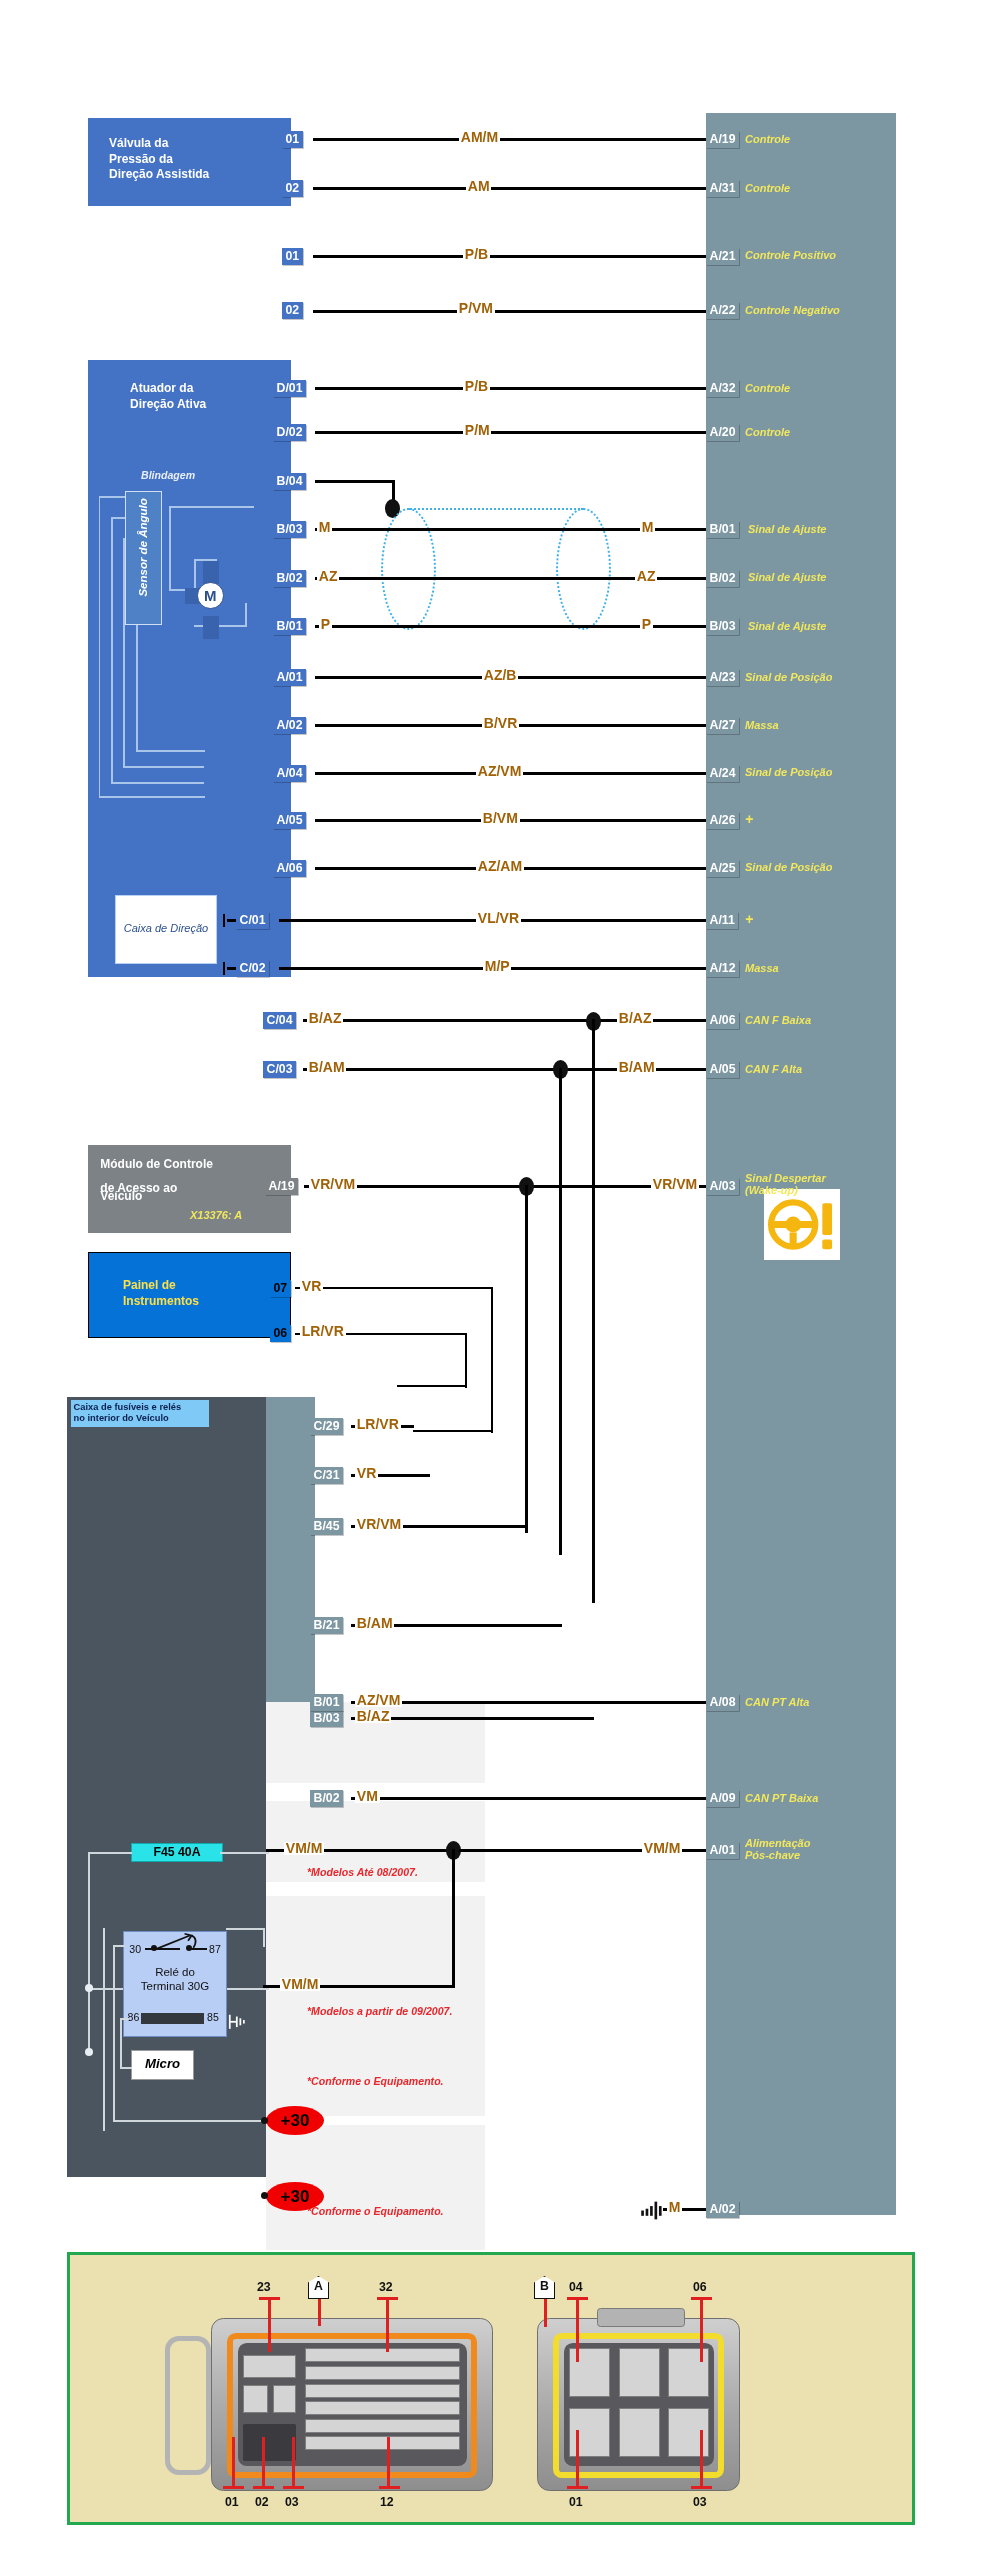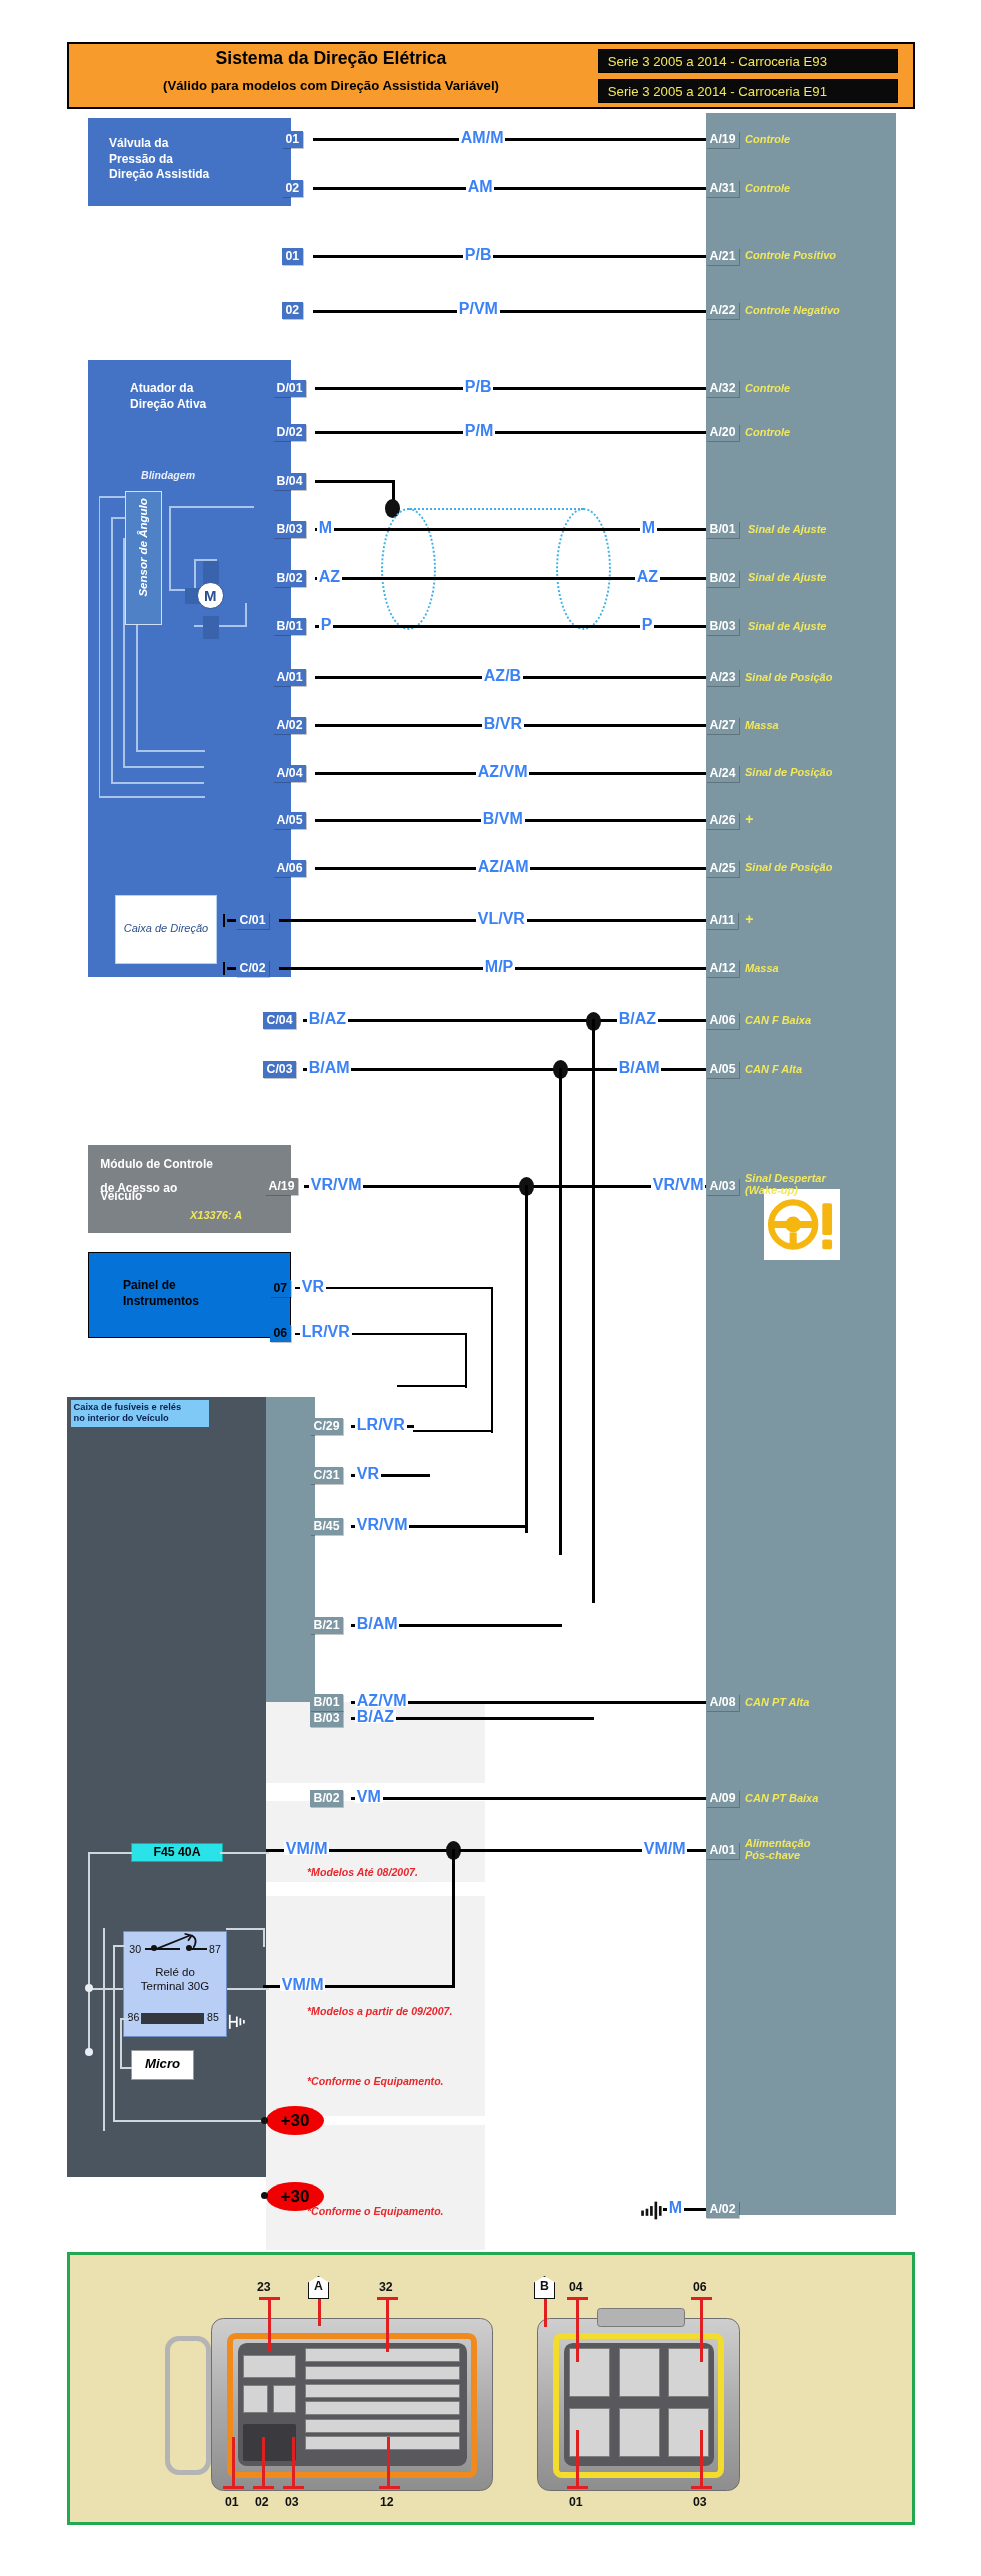--- a/index.html
+++ b/index.html
@@ -44,21 +44,21 @@
 
   
   .blk {
     position:absolute;
     color:#fff;
     font-size:12px;
     font-weight:bold;
     line-height:1.28;
   }
   .blk-blue   { background:#4472C4; }
-  .blk-blue2  { background:#0572D8; border:1.8px solid #000; color:#000000; }
+  .blk-blue2  { background:#0572D8; border:1.8px solid #000; color:#fde047; }
   .blk-gray   { background:#7D8286; }
   .blk-dark   { background:#4B5560; }
   .blk-mid    { background:#7C96A2; }
   .blk-label  { position:absolute; }
 
   
   .pin {
     position:absolute; height:17px; padding:0 3.5px;
     background:#4472C4; color:#fff;
     font-size:12.3px; font-weight:bold; line-height:17px;
@@ -69,22 +69,22 @@
   .pin.dark  { background:#7D8286; }
   .pin.blue2 { background:#0572D8; color:#000; }
   .pin.right { background:#7C96A2; }
 
   
   .wire-h { position:absolute; height:2.6px; background:#000; }
   .wire-v { position:absolute; width:2.6px; background:#000; }
   .wire-thin-h { position:absolute; height:1.8px; background:#000; }
   .wire-thin-v { position:absolute; width:1.8px; background:#000; }
   .wlbl {
-    position:absolute; font-size:16px; font-weight:bold;
-    color:#3b82f6; background:#fff; padding:0 1.8px; white-space:nowrap;
+    position:absolute; font-size:14px; font-weight:bold;
+    color:#a16207; background:#fff; padding:0 1.8px; white-space:nowrap;
     line-height:13.2px;
   }
   .node {
     position:absolute; width:15px; height:18.5px; border-radius:50%;
     background:#111;
   }
 
   
   .rdesc {
     position:absolute; font-size:11px; font-style:italic;
@@ -219,26 +219,20 @@
   }
   .shield-h { position:absolute; border-top:2.6px dotted #3FB0E8; }
 
   .gnd-sym { position:absolute; }
 </style>
 </head>
 <body>
 
 <div id="page">
 
-  <div id="header">
-    <div id="hdr-title">Sistema da Direção Elétrica</div>
-    <div id="hdr-sub">(Válido para modelos com Direção Assistida Variável)</div>
-    <div id="hdr-badge-1" class="hdr-badge">Serie 3 2005 a 2014 - Carroceria E93</div>
-    <div id="hdr-badge-2" class="hdr-badge">Serie 3 2005 a 2014 - Carroceria E91</div>
-  </div>
 
   <div id="ecu-bar"></div>
 
   <div class="blk blk-blue" style="left:88px;top:118px;width:203px;height:88px;">
     <div class="blk-label" style="left:21px;top:17.6px;">Válvula da</div>
     <div class="blk-label" style="left:21px;top:34px;">Pressão da</div>
     <div class="blk-label" style="left:21px;top:49px;">Direção Assistida</div>
   </div>
 
 

